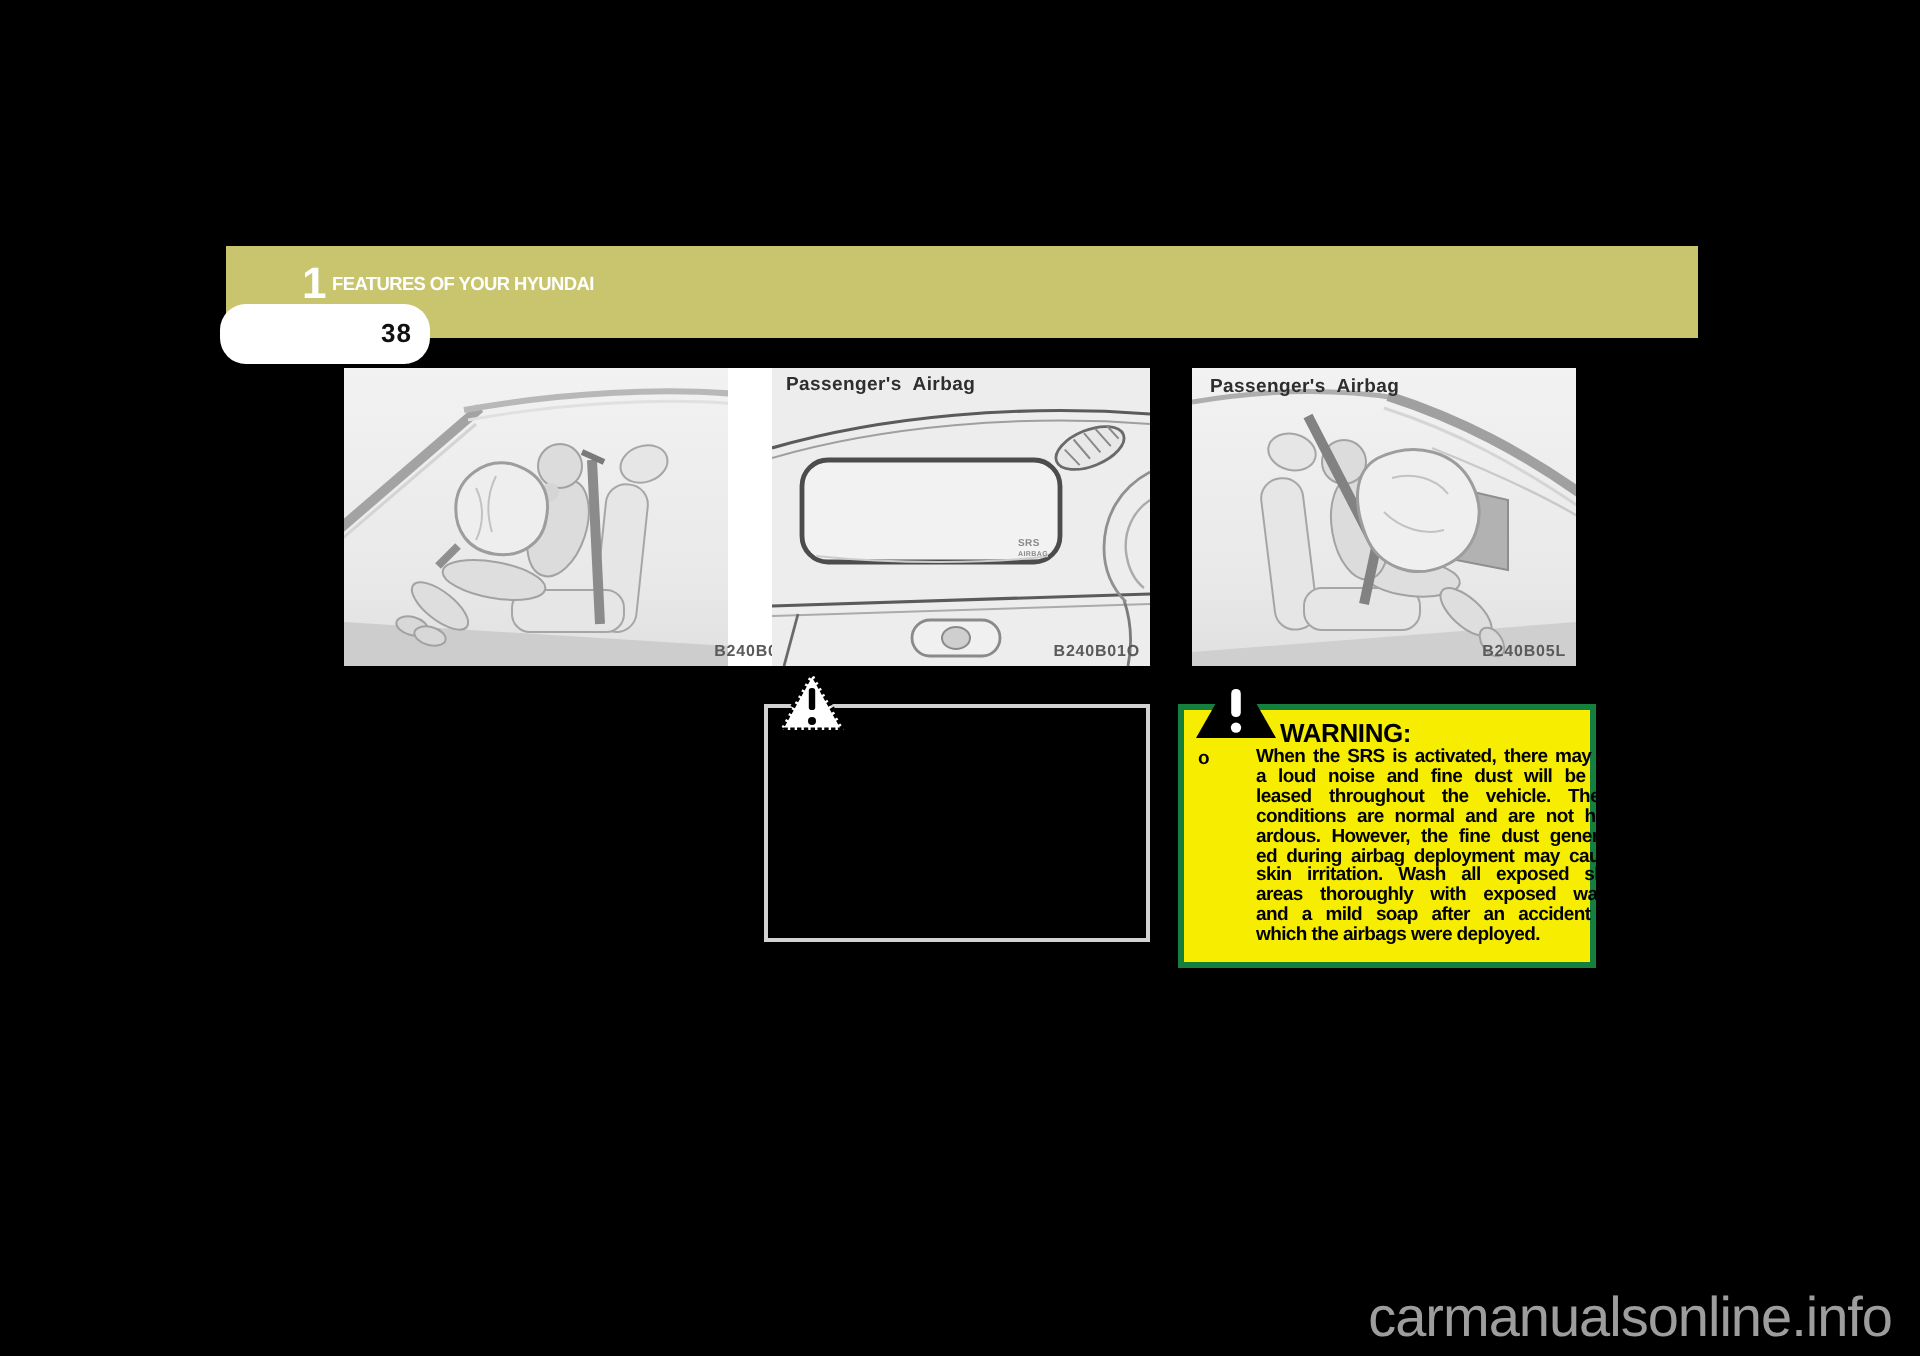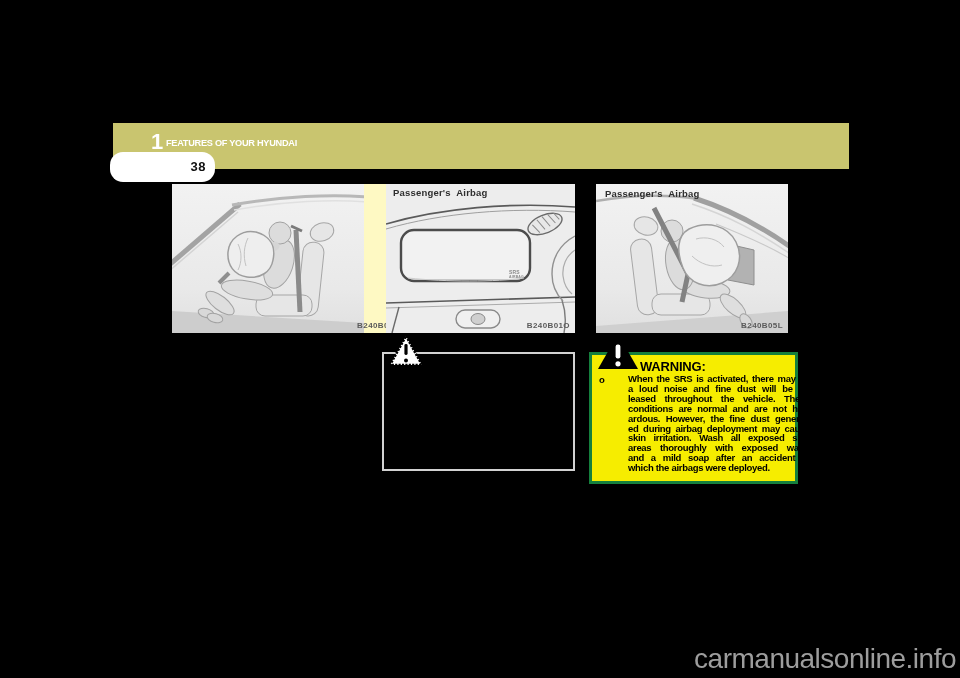--- a/index.html
+++ b/index.html
@@ -24,21 +24,21 @@
   }
   .page-tab{
     position:absolute;left:110px;top:152px;width:62px;height:30px;
     background:#fff;border-radius:13px;padding-left:43px;
   }
   .page-num{
     position:absolute;right:9px;top:7px;
     font-size:13px;font-weight:bold;color:#101010;letter-spacing:0.5px;
   }
   
-  .fig{position:absolute;top:184px;height:149px;overflow:hidden;background:#fef9c3;}
+  .fig{position:absolute;top:184px;height:149px;overflow:hidden;background:#ffffff;}
   .fig svg{position:absolute;left:0;top:0;}
   .fig-d{left:172px;width:232px;}
   .fig-p{left:386px;width:189px;}
   .fig-x{left:596px;width:192px;}
   .fig-caption{
     position:absolute;font-size:9.5px;font-weight:bold;color:#2e2e2e;
     word-spacing:3px;letter-spacing:0.2px;white-space:nowrap;
   }
   .fig-p .fig-caption{left:7px;top:3px;}
   .fig-x .fig-caption{left:9px;top:4px;}
@@ -71,21 +71,21 @@
   .warn-bullet{position:absolute;left:7px;top:19px;font-size:9.5px;font-weight:bold;color:#000;}
   .warn-lines{position:absolute;left:36px;top:19px;width:182px;}
   .warn-line{
     font-size:9.5px;font-weight:bold;color:#000;line-height:9.9px;
     letter-spacing:-0.3px;white-space:nowrap;
     text-align:justify;text-align-last:justify;
   }
   .warn-line:last-child{text-align-last:left;}
   
   .watermark{
-    position:absolute;right:4px;top:643px;
+    position:absolute;right:14px;top:643px;
     font-size:28px;color:var(--watermark-color,#9d9d9d);letter-spacing:-0.5px;
   }
 </style>
 </head>
 <body>
 
 <div class="stage">
 
   <div class="header-bar">
     <div class="chapter-num">1</div>

